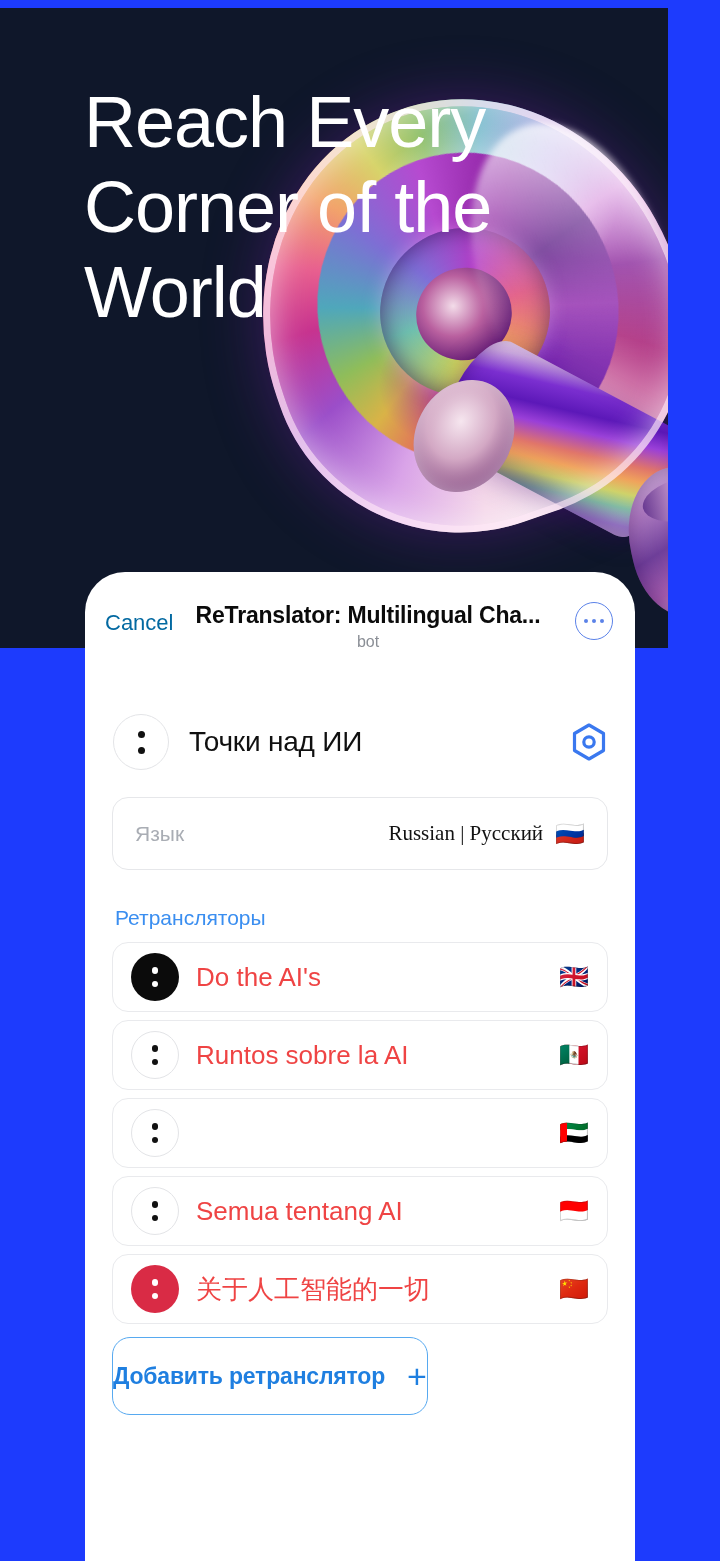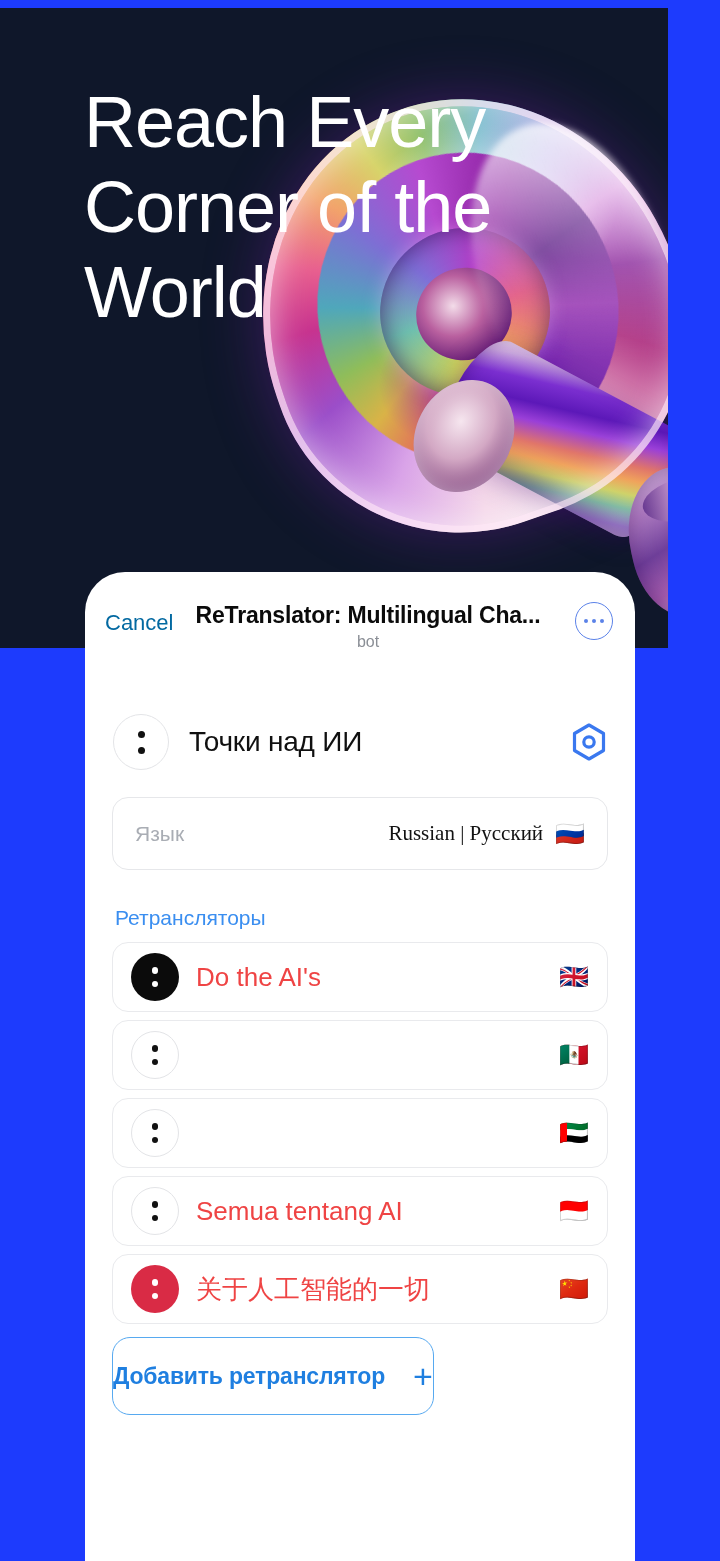--- a/index.html
+++ b/index.html
@@ -188,21 +188,21 @@
     margin-left:17px; font-size:26px; color:#ef4444;
     white-space:nowrap; overflow:hidden; text-overflow:ellipsis;
   }
   .relay-label.rtl { direction:rtl; text-align:right; }
   .relay-flag { margin-left:auto; font-size:24px; line-height:1; padding-left:10px; }
 
   
   #add-btn {
     margin:13px 27px 0 27px; height:78px;
     border:1.4px solid #57a9f0; border-radius:18px; background:#fff;
-    display:flex; align-items:center; justify-content:center; gap:28px;
+    display:flex; align-items:center; justify-content:center; gap:22px;
     cursor:pointer; font-family:inherit;text-align:center;
   }
   #add-label { font-size:23px; font-weight:bold; color:#1f7fe0; letter-spacing:-.2px; }
   #add-plus { font-size:34px; color:#1f7fe0; font-weight:300; line-height:1; }
 </style>
 </head>
 <body>
 
 <div id="hero">
 
@@ -268,20 +268,21 @@
           <span class="dot"></span>
         </div>
         <span class="relay-label">Do the AI's</span>
         <span class="relay-flag">🇬🇧</span>
       </div>
       <div class="relay-row">
         <div class="avatar outline">
           <span class="dot"></span>
           <span class="dot"></span>
         </div>
+        <span class="relay-label">Runtos sobre la AI</span>
         <span class="relay-flag">🇲🇽</span>
       </div>
       <div class="relay-row">
         <div class="avatar outline">
           <span class="dot"></span>
           <span class="dot"></span>
         </div>
         <span class="relay-flag">🇦🇪</span>
       </div>
       <div class="relay-row">

